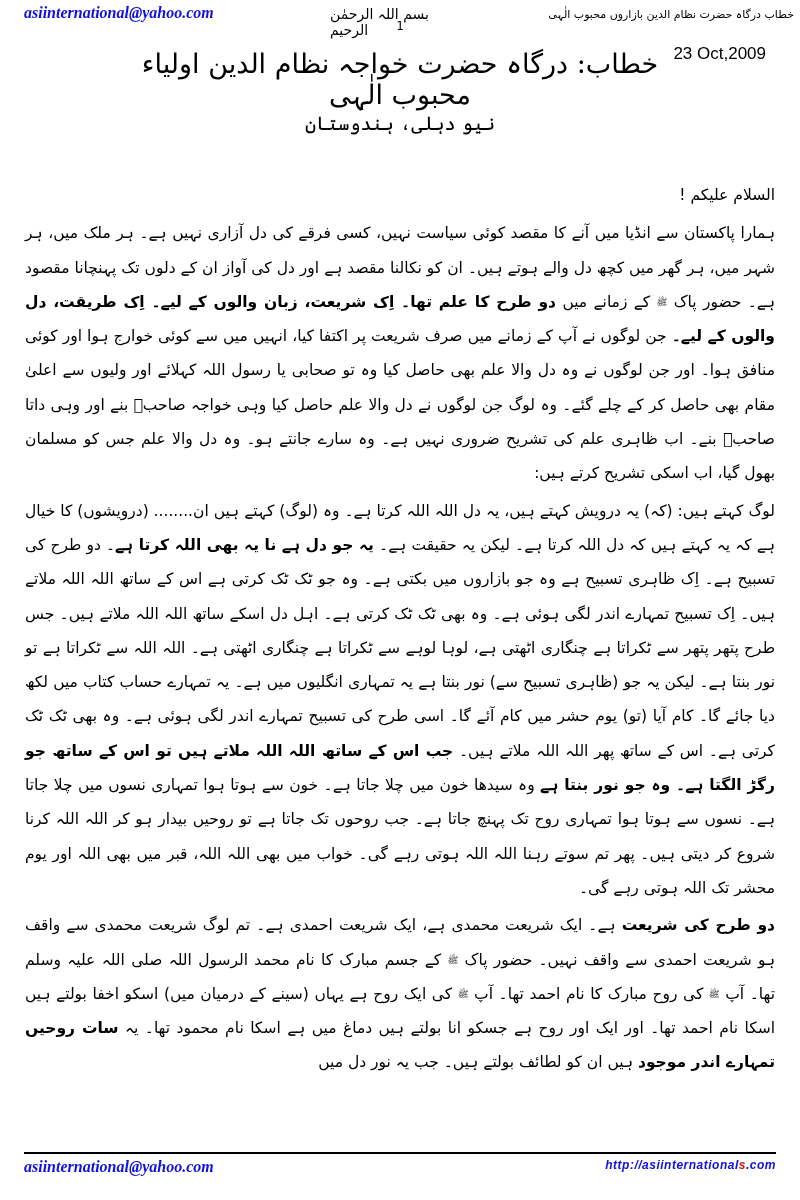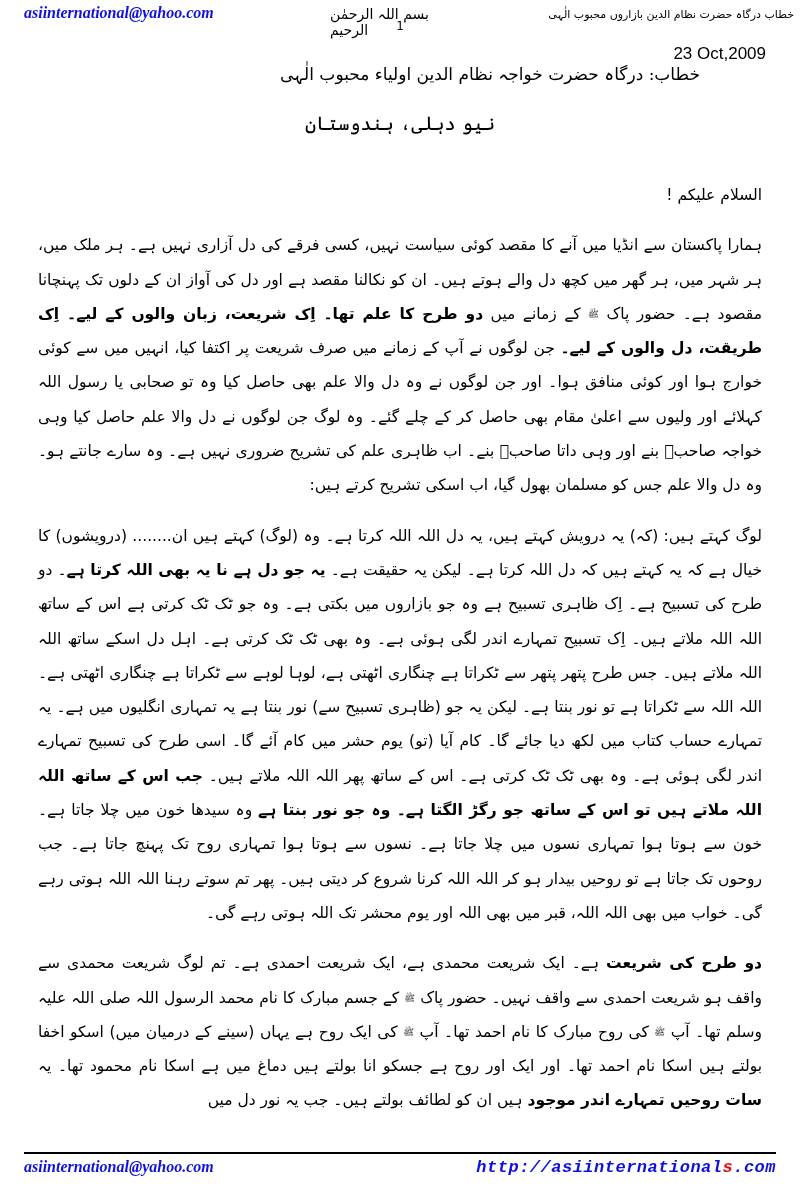--- a/index.html
+++ b/index.html
@@ -2,31 +2,31 @@
 <html><head>
 <meta charset="utf-8">
 <style>
   html, body { margin:0; padding:0; background:#ffffff; }
   body { width:800px; height:1200px; position:relative; overflow:hidden; font-family:"DejaVu Sans", sans-serif; color:#000; }
   .hdr-email { position:absolute; left:24px; top:4px; font-family:"Liberation Serif", serif; font-style:italic; font-weight:bold; font-size:16px; color:#1010e0; }
   .hdr-bism { position:absolute; left:330px; top:6px; width:140px; text-align:left; font-size:14px; direction:rtl; }
   .hdr-pagenum { position:absolute; left:390px; top:19px; width:20px; text-align:center; font-size:12px; }
   .hdr-running { position:absolute; right:6px; top:8px; font-size:11px; direction:rtl; }
   .date { position:absolute; right:34px; top:44px; font-family:"Liberation Sans", sans-serif; font-size:17px; }
-  .title { position:absolute; left:100px; top:64px; width:600px; text-align:right; font-family:"DejaVu Serif", serif; font-size:17px; direction:rtl; }
+  .title { position:absolute; left:100px; top:48px; width:600px; text-align:center; font-family:"DejaVu Serif", serif; font-size:27px; direction:rtl; }
   .subtitle { position:absolute; left:200px; top:112px; width:400px; text-align:center; font-family:"DejaVu Serif", serif; font-size:19px; direction:rtl; }
   .body { position:absolute; left:22px; right:22px; top:178px; direction:rtl; text-align:justify; font-size:15.5px; line-height:34.3px; }
-  .body p { margin:16px; }
+  .body p { margin:3px; }
   .greet { text-align:right; margin-top:0 !important; margin-bottom:4px !important; }
   .b { font-weight:bold; }
   .bu { font-weight:bold; }
   .saw { font-size:9px; vertical-align:top; }
   .footer-rule { position:absolute; left:24px; right:24px; top:1152px; border-top:2px solid #000; }
   .ftr-email { position:absolute; left:24px; top:1158px; font-family:"Liberation Serif", serif; font-style:italic; font-weight:bold; font-size:16px; color:#1010e0; }
-  .ftr-url { position:absolute; right:24px; top:1158px; font-family:Liberation Mono, monospace; font-style:italic; font-weight:bold; font-size:17px; color:#1010e0; letter-spacing:0.5px; }
+  .ftr-url { position:absolute; right:24px; top:1158px; font-family:Liberation Sans, sans-serif; font-style:italic; font-weight:bold; font-size:12px; color:#1010e0; letter-spacing:0.5px; }
   .ftr-url .red { color:#e01010; }
 </style>
 </head>
 <body>
 
 <div class="hdr-email">asiinternational@yahoo.com</div>
 <div class="hdr-bism">بسم اللہ الرحمٰن الرحیم</div>
 <div class="hdr-pagenum">1</div>
 <div class="hdr-running">خطاب درگاہ حضرت نظام الدین بازاروں محبوب الٰہی</div>
 

